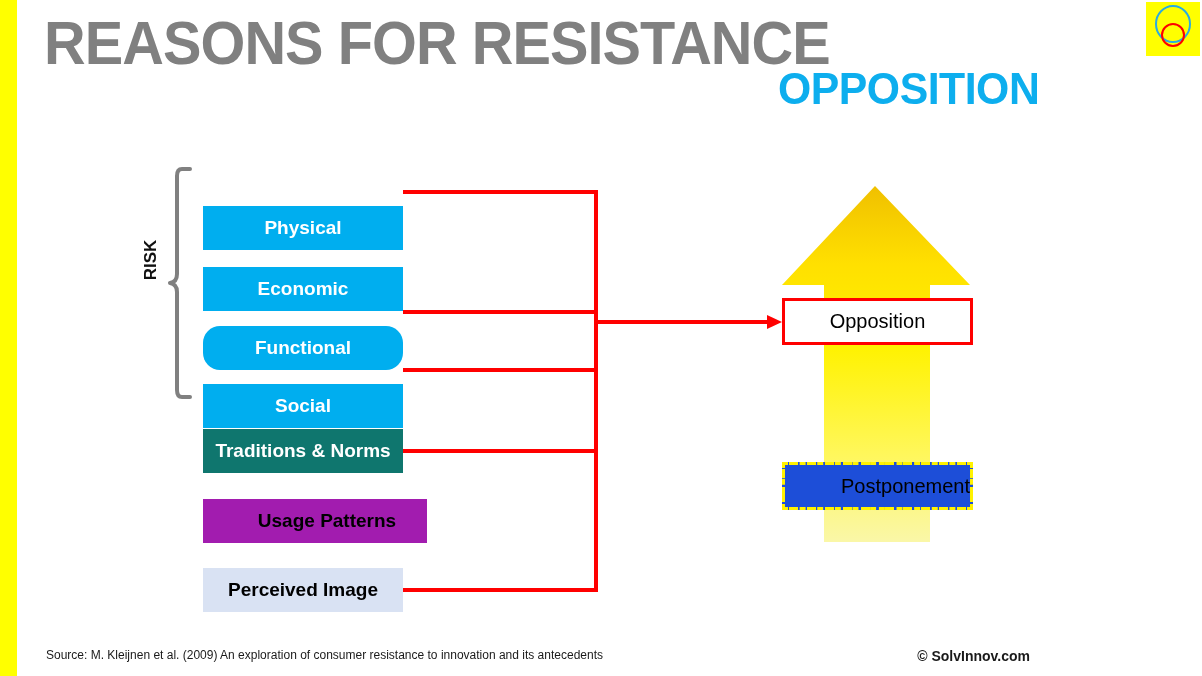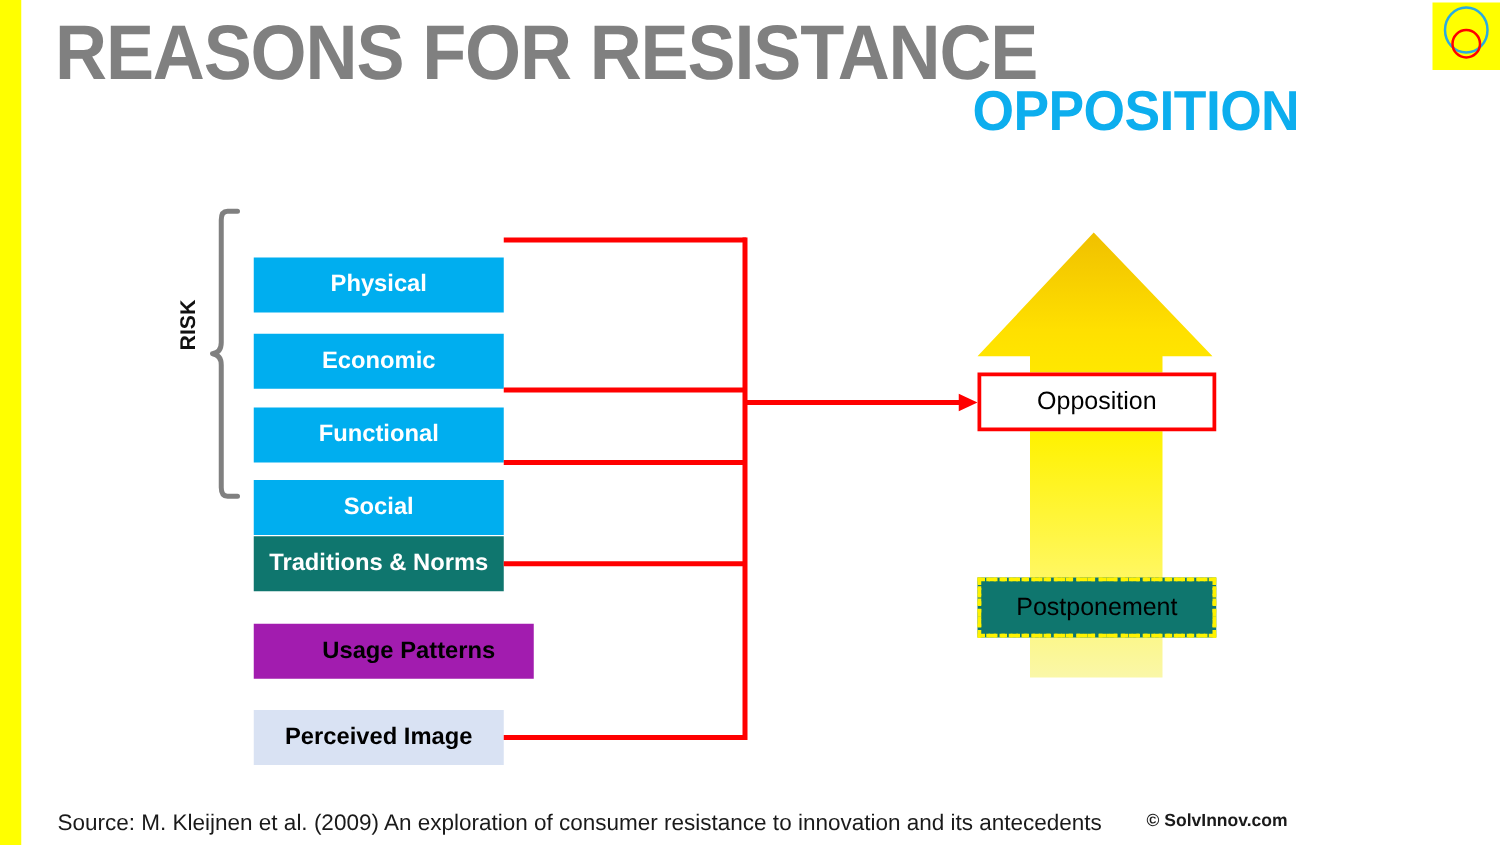--- a/index.html
+++ b/index.html
@@ -66,34 +66,34 @@
   .obox-opposition{
     left:782px;top:298px;width:191px;height:47px;
     background:#ffffff;border:3px solid #FF0000;
   }
   .obox-rejection{
     left:782px;top:380px;width:191px;height:48px;
     background:#ffffff;border:3px dashed #FFB400;
   }
   .obox-postponement{
     left:782px;top:462px;width:191px;height:48px;
-    background:#0f766e;border:3px dashed #FFF200;
+    background:#1d4ed8;border:3px dashed #FFF200;justify-content:flex-end;
   }
   .obox-postponement::before{
     content:"";position:absolute;left:-3px;right:-3px;top:-3px;bottom:-3px;
     border:3px dotted #FFF200;pointer-events:none;
   }
   .obox-noresist{
     left:782px;top:552px;width:191px;height:34px;
     background:transparent;border:none;
   }
 
   
   .source-text{
-    position:absolute;left:46px;top:648px;font-size:18px;color:#1a1a1a;white-space:nowrap;
+    position:absolute;left:46px;top:648px;font-size:12px;color:#1a1a1a;white-space:nowrap;
   }
   .copyright-text{
     position:absolute;right:12px;top:648px;font-size:14px;color:#1a1a1a;
     font-weight:bold;white-space:nowrap;
   }
 </style>
 </head>
 <body>
 
 <div class="stage">
@@ -117,21 +117,21 @@
     </svg>
   </div>
 
   <div id="factors-layer">
       <div class="fbox c-cyan" style="top: 170px;">
         <span>Physical</span>
       </div>
       <div class="fbox c-cyan" style="top: 231px;">
         <span>Economic</span>
       </div>
-      <div class="fbox c-cyan" style="top: 290px;">
+      <div class="fbox c-cyan" style="top: 290px; border-radius: 17px;">
         <span>Functional</span>
       </div>
       <div class="fbox c-cyan" style="top: 348px;">
         <span>Social</span>
       </div>
       <div class="fbox c-navy" style="top: 429px;">
         <span>Traditions &amp; Norms</span>
       </div>
       <div class="fbox c-peri" style="top: 499px;">
         <span>Usage Patterns</span>

